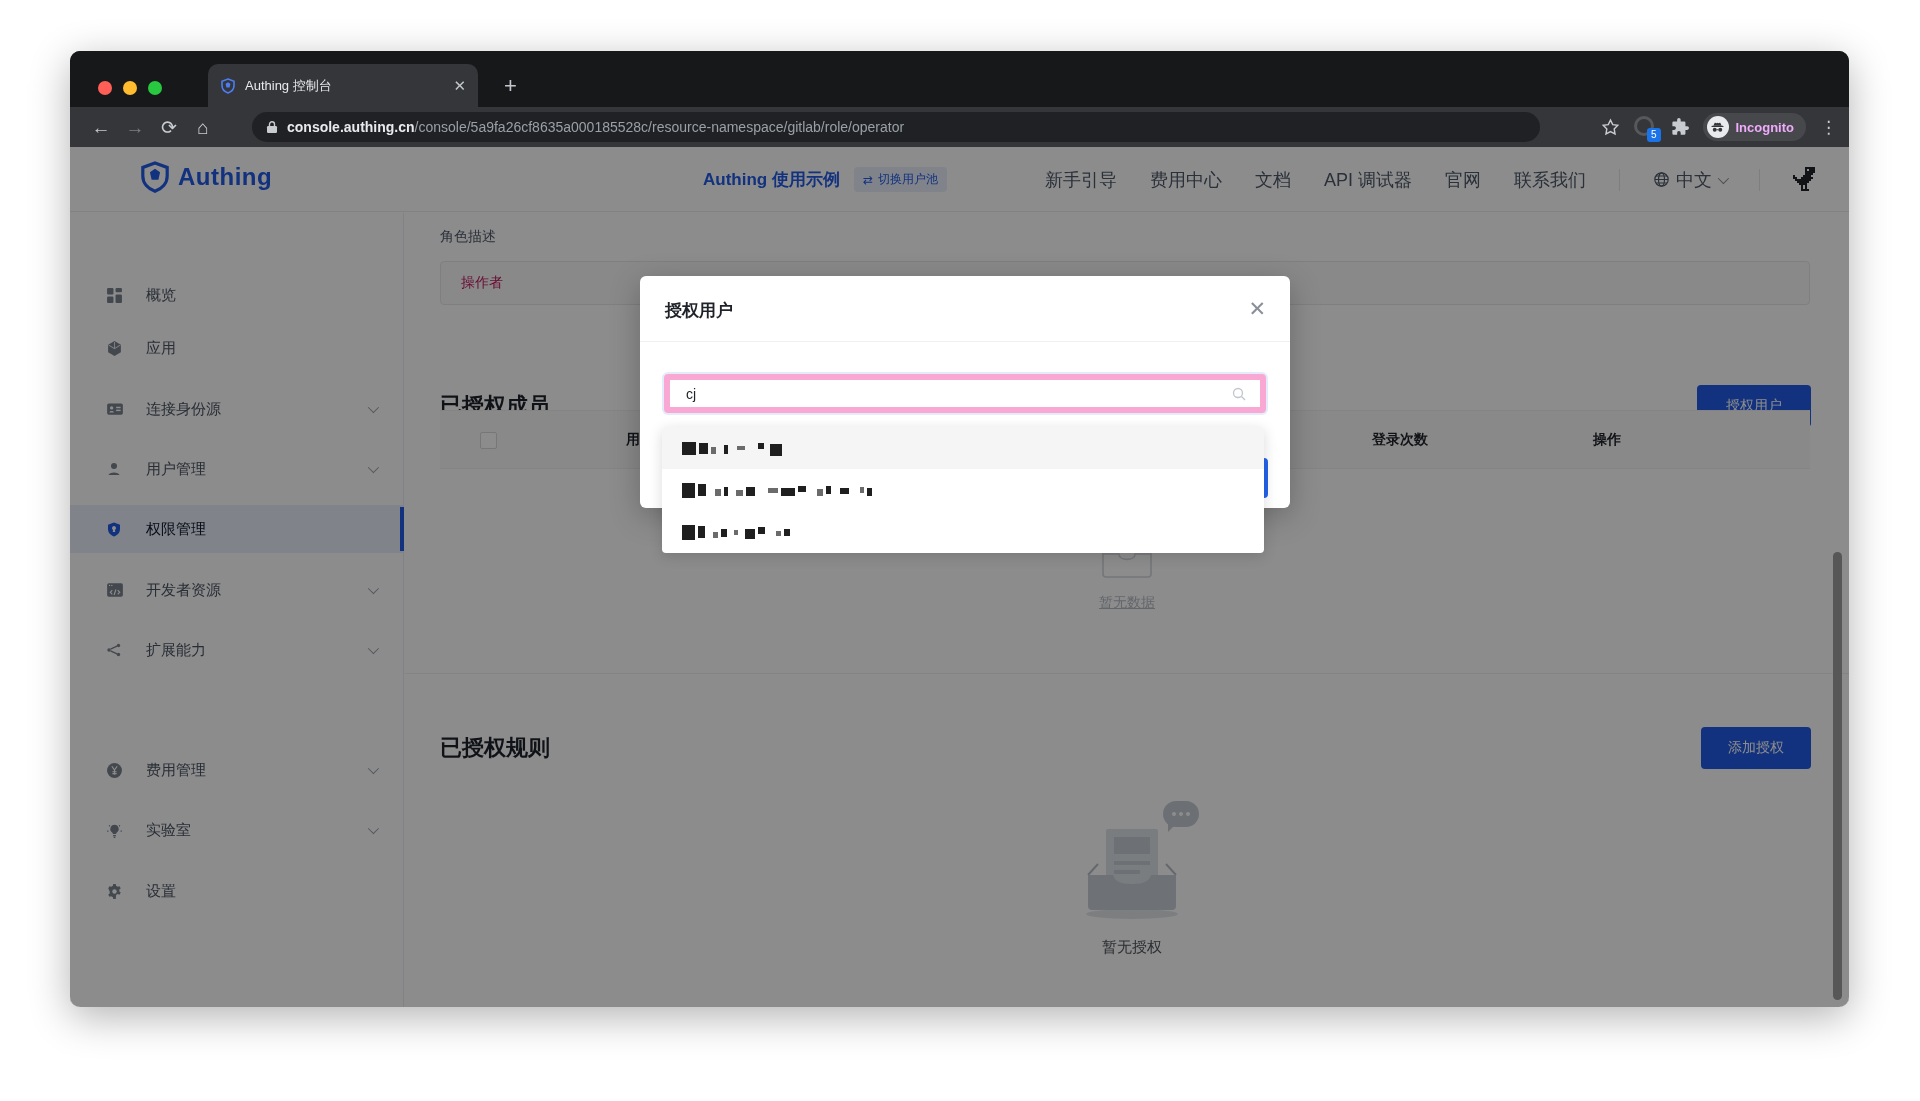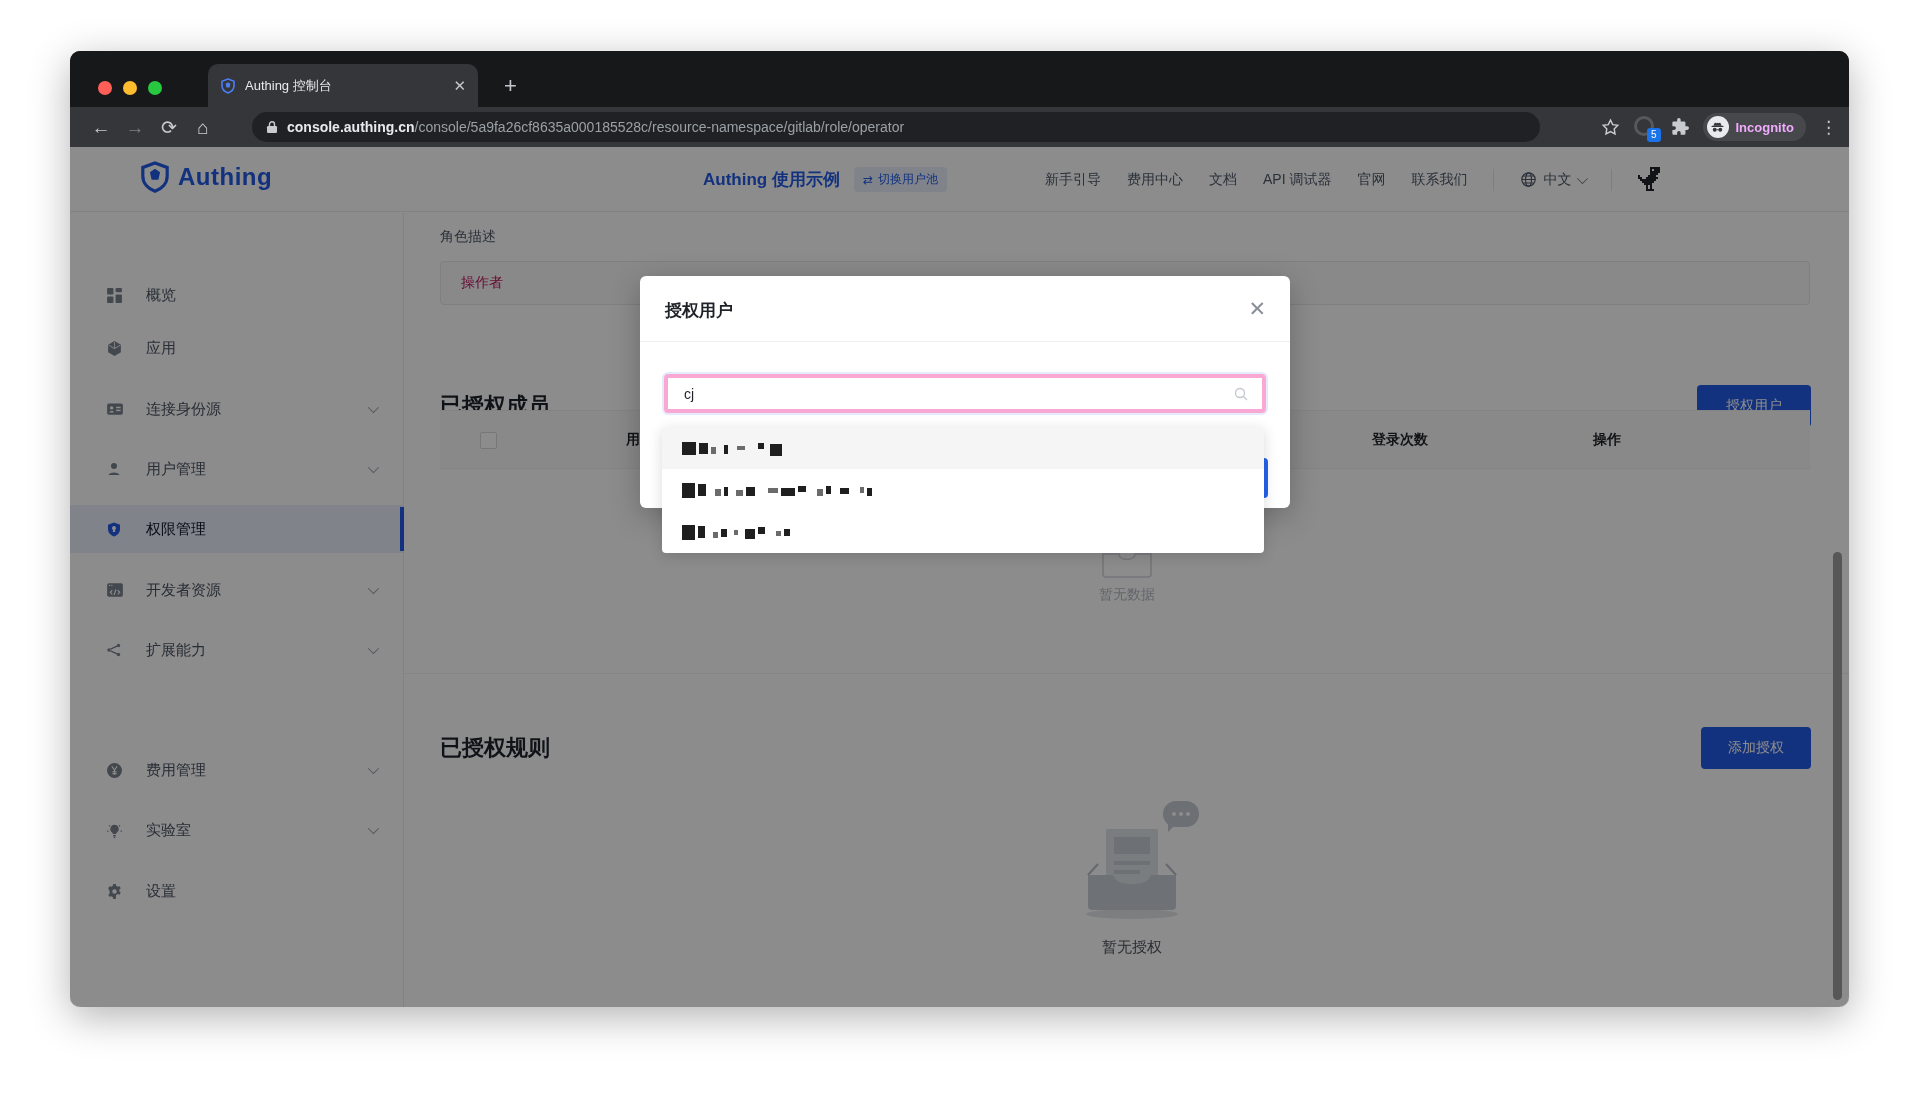--- a/index.html
+++ b/index.html
@@ -50,22 +50,22 @@
 
   
   .appheader { position:absolute; left:0; top:0; width:100%; height:65px; background:#fff;
                border-bottom:1px solid #ebedf0; }
   .brand { position:absolute; left:70px; top:14px; display:flex; align-items:center; gap:8px;
            color:#215ae5; font-size:24px; font-weight:bold; letter-spacing:.5px; }
   .centerhead { position:absolute; left:633px; top:0; height:65px; display:flex; align-items:center; gap:14px; }
   .pooltitle { color:#215ae5; font-size:17px; font-weight:bold; }
   .switchpool { background:#e9effc; color:#215ae5; font-size:12px; border-radius:4px;
                 padding:4px 9px; display:flex; align-items:center; gap:5px; }
-  .headnav { position:absolute; left:975px; top:0; height:65px; display:flex; align-items:center; gap:26px;
-             color:#4e5969; font-size:14px; }
+  .headnav { position:absolute; left:975px; top:0; height:65px; display:flex; align-items:center; gap:33px;
+             color:#4e5969; font-size:18px; }
   .vdiv { width:1px; height:22px; background:#e3e5e8; }
   .langgroup { display:flex; align-items:center; gap:6px; color:#4e5969; }
   .chev { width:8px; height:8px; border-right:1.5px solid #868c96; border-bottom:1.5px solid #868c96;
           transform:rotate(45deg) translateY(-2px); }
 
   
   .sidebar { position:absolute; left:0; top:66px; width:334px; height:794px; background:#fff;
              border-right:1px solid #ebedf0; }
   .sbitem { position:absolute; left:0; width:334px; height:48px; display:flex; align-items:center;
             padding:0 28px 0 36px; gap:22px; color:#4b5563; font-size:15px; }
@@ -85,21 +85,21 @@
   .h2 { position:absolute; font-size:22px; font-weight:bold; color:#1d2129; }
   .bluebtn { position:absolute; background:#215ae5; color:#fff; font-size:14px; border:none; border-radius:4px;
              height:42px; display:flex; align-items:center; justify-content:center; }
   .thead { position:absolute; left:35px; top:197px; width:1370px; height:59px; background:#fafafa;
            border-top:1px solid #f0f0f0; border-bottom:1px solid #f0f0f0; }
   .thead .cb-box { position:absolute; left:40px; top:21px; width:17px; height:17px; background:#fff;
                    border:1px solid #d9d9d9; border-radius:2px; }
   .thcell { position:absolute; top:20px; font-size:14px; font-weight:bold; color:#1f2329; }
   .empty1 { position:absolute; left:657px; top:325px; width:130px; text-align:center; color:#aeb4bd; }
   .empty1 svg { color:#d3d7dd; }
-  .empty1 .tx { font-size:14px; color:#b4bac2; }
+  .empty1 .tx { font-size:14px; margin-top:8px; color:#b4bac2;text-decoration:underline; }
   .sectiondiv { position:absolute; left:0px; top:460px; width:1444px; height:1px; background:#eef0f2; }
   .illus { position:absolute; left:672px; top:610px; width:110px; height:100px; }
   .bubble { position:absolute; left:758px; top:588px; width:36px; height:26px; background:#c5cbd4;
             border-radius:13px; display:flex; align-items:center; justify-content:center; gap:3px; }
   .bubble::after { content:""; position:absolute; left:5px; bottom:-5px; border:5px solid transparent;
                    border-top-color:#c5cbd4; border-left-color:#c5cbd4; }
   .bubble i { width:4px; height:4px; background:#fff; border-radius:50%; }
   .emptyrules-tx { position:absolute; left:657px; top:725px; width:140px; text-align:center;
                    font-size:15px; color:#51565e; }
 
@@ -108,21 +108,21 @@
                  background:#9e9e9e; border-radius:5px; }
 
   
   .overlay { position:absolute; left:0; top:0; width:100%; height:100%; background:rgba(0,0,0,.45); z-index:10; }
   .modal { position:absolute; left:570px; top:129px; width:650px; height:232px; background:#fff;
            border-radius:6px; z-index:20; box-shadow:0 8px 30px rgba(0,0,0,.25); }
   .modal-head { position:relative; height:66px; border-bottom:1px solid #eef0f2; }
   .modal-title { position:absolute; left:25px; top:23px; font-size:17px; font-weight:bold; color:#1f2329; }
   .modal-close { position:absolute; right:24px; top:22px; font-size:21px; color:#8a8f99; line-height:1; }
   .modal-search { position:absolute; left:24px; top:98px; width:602px; height:39px;
-                  border:4px solid #f9a8d4; border-radius:4px; box-shadow:0 0 0 2px rgba(33,90,229,.12);
+                  border:6px solid #f9a8d4; border-radius:4px; box-shadow:0 0 0 2px rgba(33,90,229,.12);
                   display:flex; align-items:center; }
   .modal-search input { flex:1; border:none; outline:none; background:transparent; font-size:14px;
                         color:#1f2329; padding:0 16px; font-family:inherit; }
   .modal-search .mag { color:#c1c5cc; margin-right:13px; display:flex; }
   .modal-confirm { position:absolute; right:22px; top:182px; width:80px; height:40px;
                    background:#2563eb; border:none; border-radius:4px; }
   .dropdown { position:absolute; left:592px; top:280px; width:602px; height:126px; background:#fff;
               border-radius:4px; z-index:30; box-shadow:0 3px 14px rgba(0,0,0,.15); overflow:hidden; }
   .opt { height:42px; display:flex; align-items:center; padding:0 20px; }
   .opt.hover { background:#f5f5f5; }

